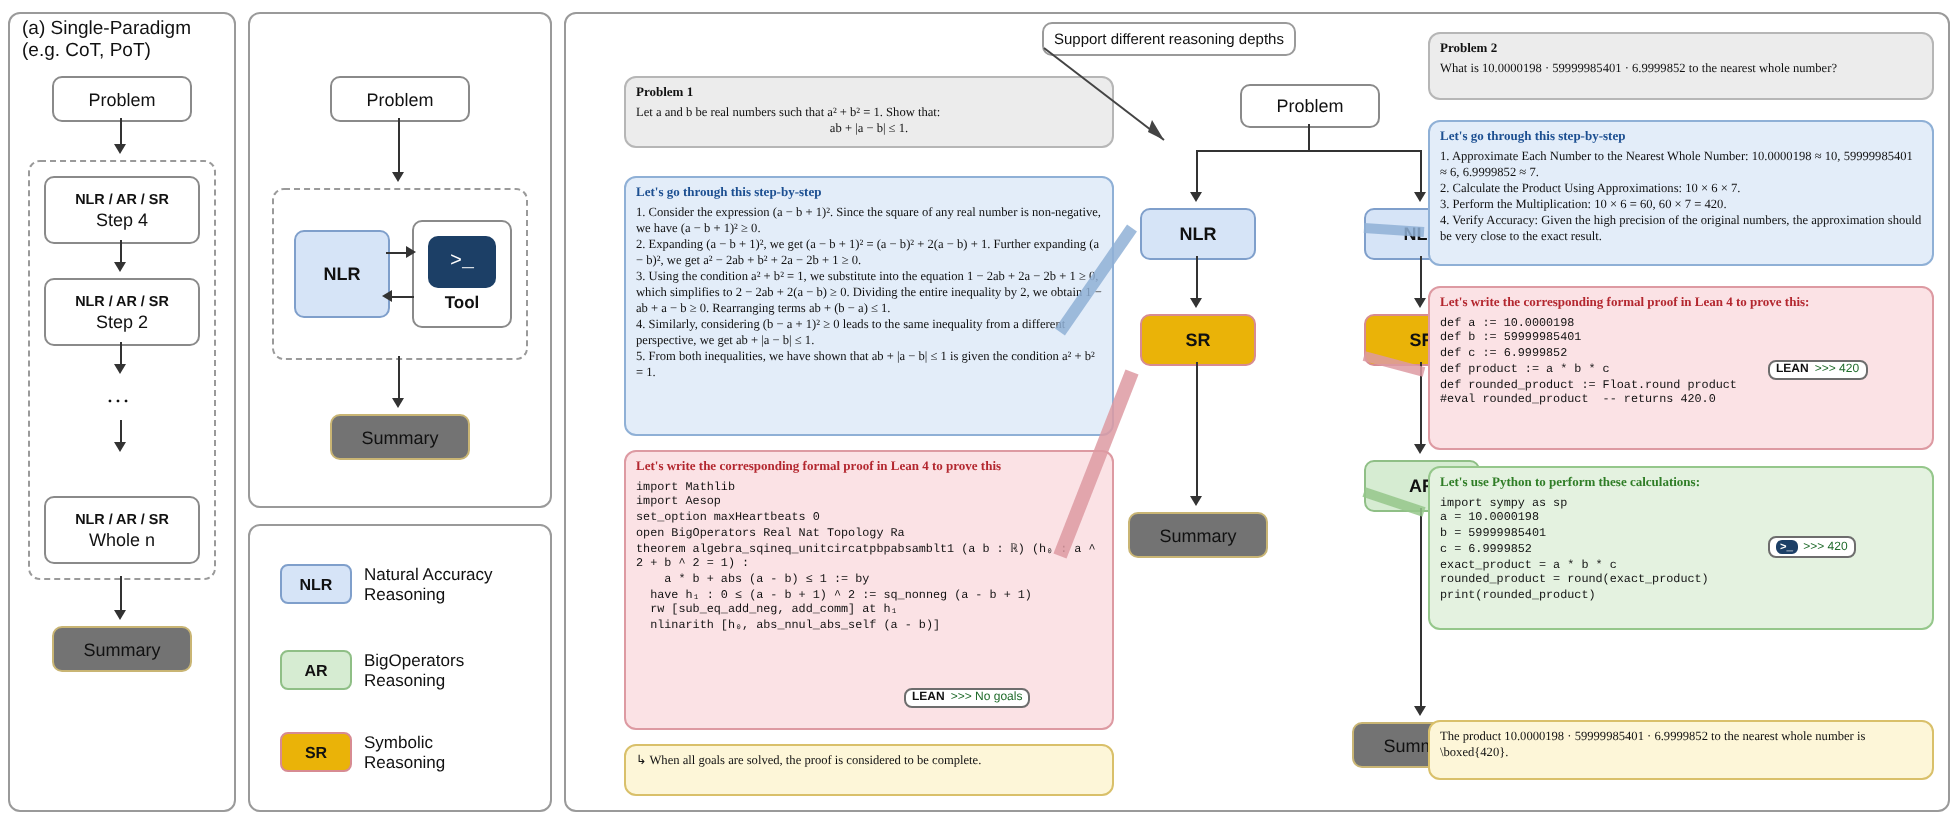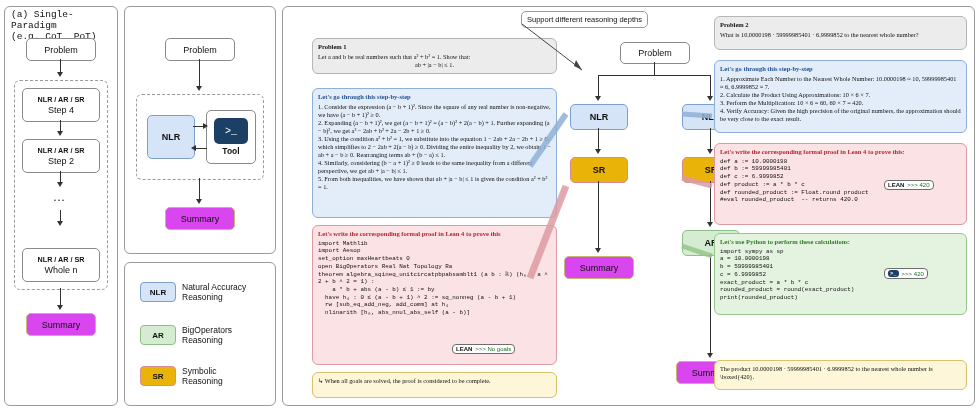--- a/index.html
+++ b/index.html
@@ -1,21 +1,21 @@
 <!DOCTYPE html>
 <html><head>
 <meta charset="utf-8">
 <style>
   html,body{margin:0;padding:0;}
   body{width:977px;height:409px;background:#ffffff;font-family:"Liberation Serif",serif;color:#111;overflow:hidden;}
   .canvas{position:relative;width:977px;height:409px;}
   .panel{position:absolute;border:1px solid #9a9a9a;border-radius:6px;background:#fff;}
-  .panel-title{position:absolute;font-size:9.5px;font-family:Liberation Mono, monospace;line-height:1.15;}
+  .panel-title{position:absolute;font-size:9.5px;font-family:Liberation Sans, sans-serif;line-height:1.15;}
   .box{position:absolute;border:1px solid #8a8a8a;border-radius:5px;background:#fff;display:flex;align-items:center;justify-content:center;text-align:center;font-size:9px;font-family:"Liberation Sans",sans-serif;}
-  .yellowbox{background:#d946ef;border:1px solid #c9b574;}
+  .yellowbox{background:#737373;border:1px solid #c9b574;}
   .bluebox{background:#d6e4f7;border:1px solid #7f9fcb;}
   .redbox{background:#eab308;border:1px solid #d78b92;}
   .greenbox{background:#d6ecd2;border:1px solid #8fbf86;}
   .dashbox{position:absolute;border:1px dashed #9a9a9a;border-radius:6px;}
   .line{position:absolute;background:#333;}
   .vline{width:1px;}
   .hline{height:1px;}
   .arrowdown{position:absolute;width:0;height:0;border-left:3.5px solid transparent;border-right:3.5px solid transparent;border-top:5px solid #333;}
   .arrowright{position:absolute;width:0;height:0;border-top:3.5px solid transparent;border-bottom:3.5px solid transparent;border-left:5px solid #333;}
   .legend{position:absolute;border:1px solid #9a9a9a;border-radius:6px;background:#fff;}

